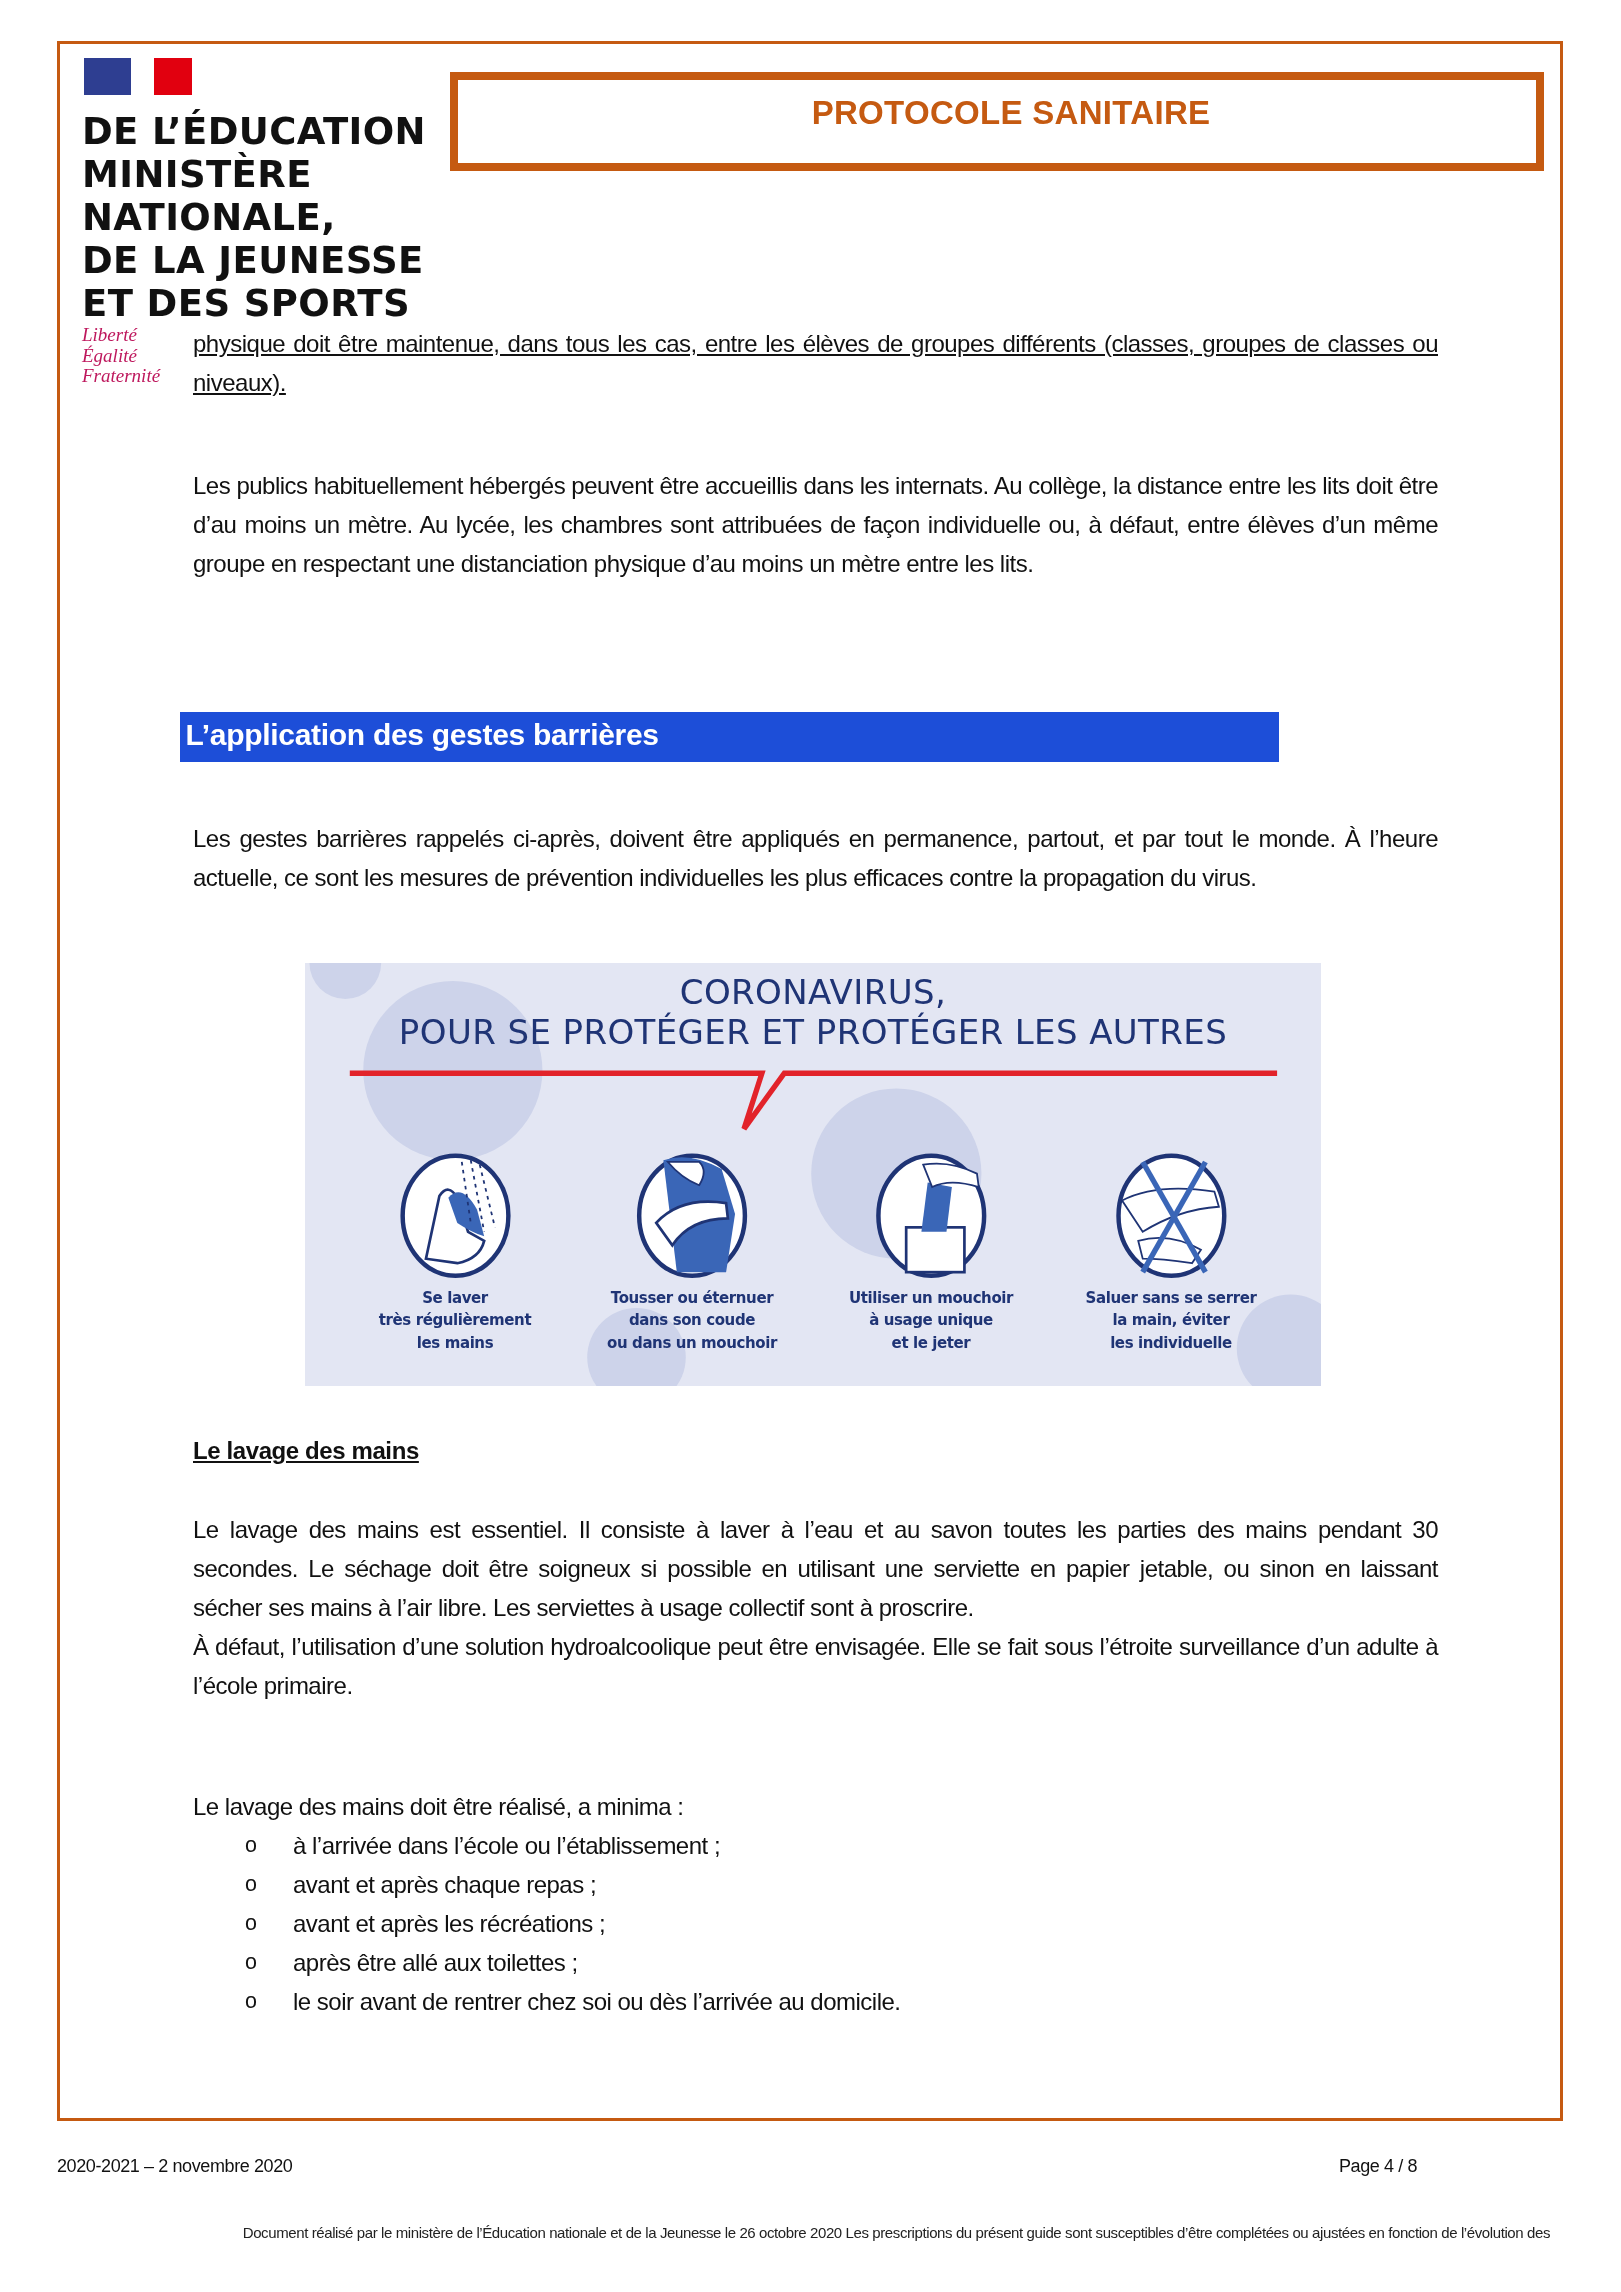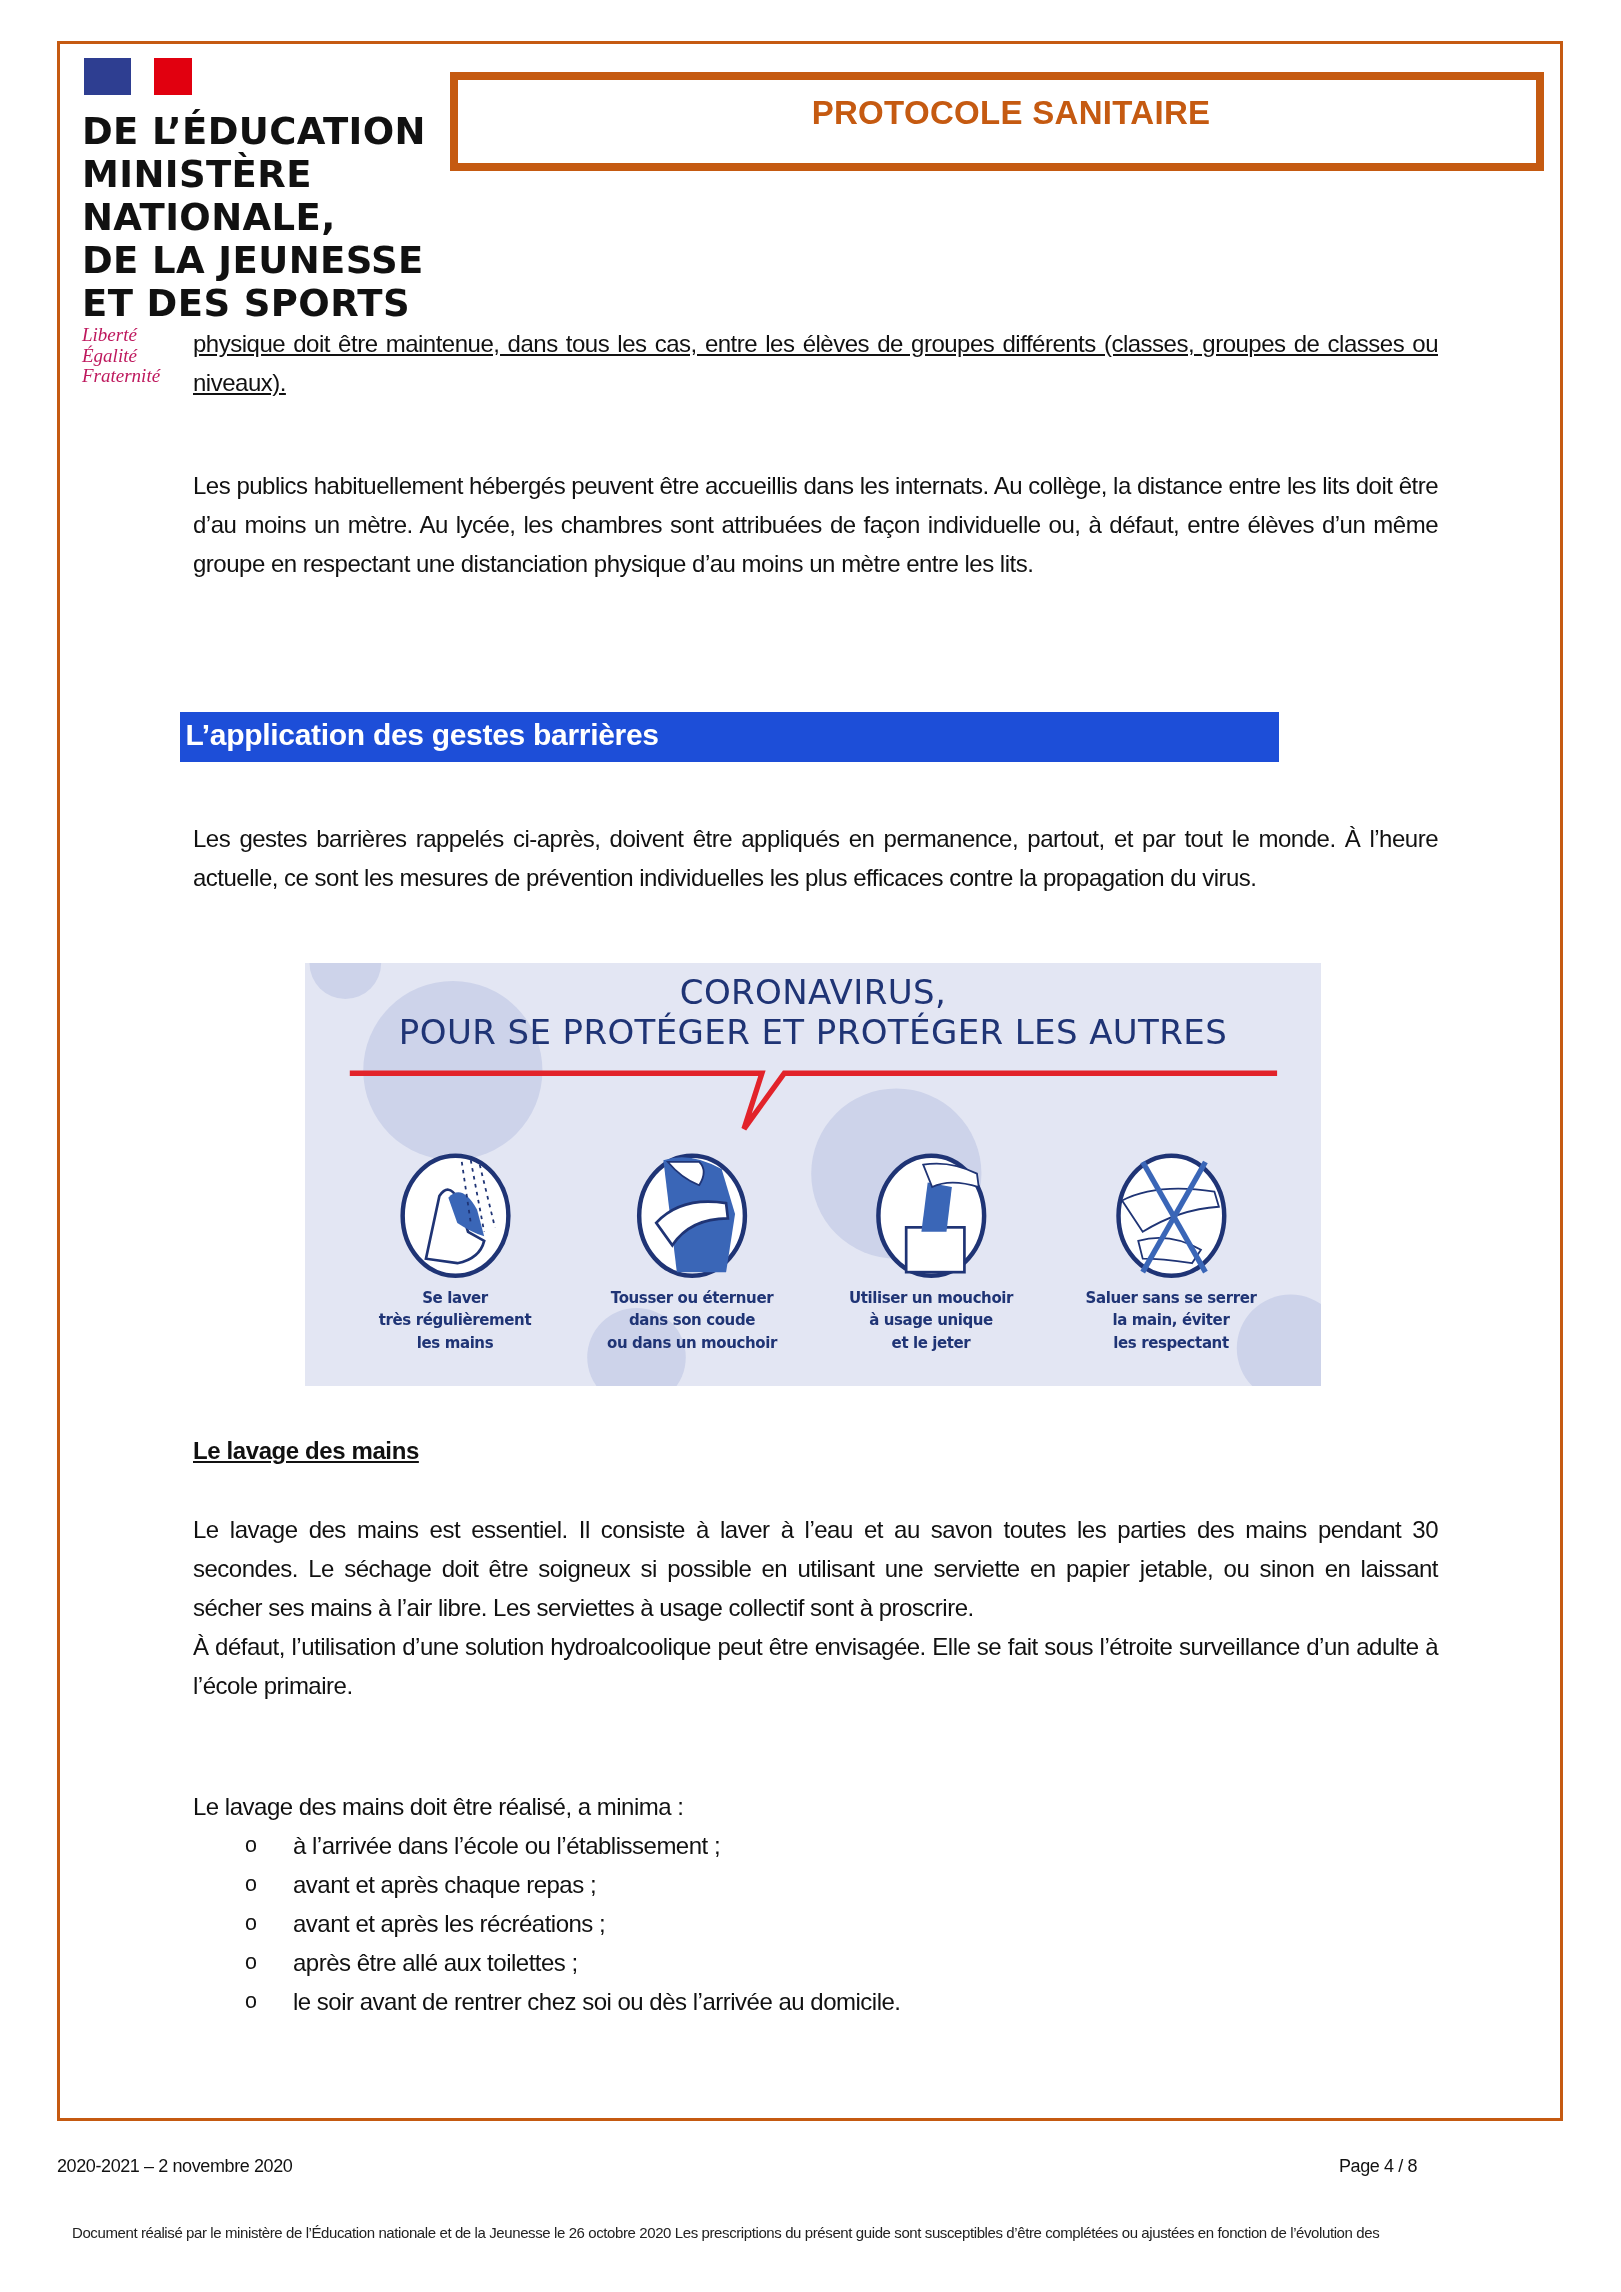--- a/index.html
+++ b/index.html
@@ -65,21 +65,21 @@
   .list li { position:relative; padding-left:100px; white-space:nowrap; }
   .list li .bullet { position:absolute; left:52px; top:0; font-size:21.5px; }
 
   
   .footer-main { position:absolute; left:57px; top:2154px; width:1478px;
                  font-family:"Liberation Sans", sans-serif; font-size:18px; line-height:25px;
                  color:#111; letter-spacing:-0.4px; }
   .footer-main .line1 { white-space:nowrap; }
   .footer-main .line2 { position:relative; }
   .footer-main .page { position:absolute; left:1282px; top:0; }
-  .footer-note { position:absolute; left:72px; top:2222px; width:1478px; text-align:left;
+  .footer-note { position:absolute; left:72px; top:2222px; width:1478px; text-align:right;
                  font-family:"Liberation Sans", sans-serif; font-size:15px; line-height:21.5px;
                  color:#222; letter-spacing:-0.4px; }
 </style>
 </head>
 <body>
 
 <div class="frame"></div>
 
 <div class="logo">
   <div class="flag">
@@ -178,21 +178,21 @@
     <div>ou dans un mouchoir</div>
   </div>
   <div class="gesture-label" style="left:523px;">
     <div>Utiliser un mouchoir</div>
     <div>à usage unique</div>
     <div>et le jeter</div>
   </div>
   <div class="gesture-label" style="left:763px;">
     <div>Saluer sans se serrer</div>
     <div>la main, éviter</div>
-    <div>les respectant</div>
+    <div>les individuelle</div>
   </div>
 </div>
 
 <div class="subheading">Le lavage des mains</div>
 
 <div class="para condensed" style="top:1510px;">
   <p class="last">Le lavage des mains est essentiel. Il consiste à laver à l’eau et au savon toutes les parties des mains pendant 30 secondes. Le séchage doit être soigneux si possible en utilisant une serviette en papier jetable, ou sinon en laissant sécher ses mains à l’air libre. Les serviettes à usage collectif sont à proscrire.</p>
   <p class="last">À défaut, l’utilisation d’une solution hydroalcoolique peut être envisagée. Elle se fait sous l’étroite surveillance d’un adulte à l’école primaire.</p>
 </div>
 

